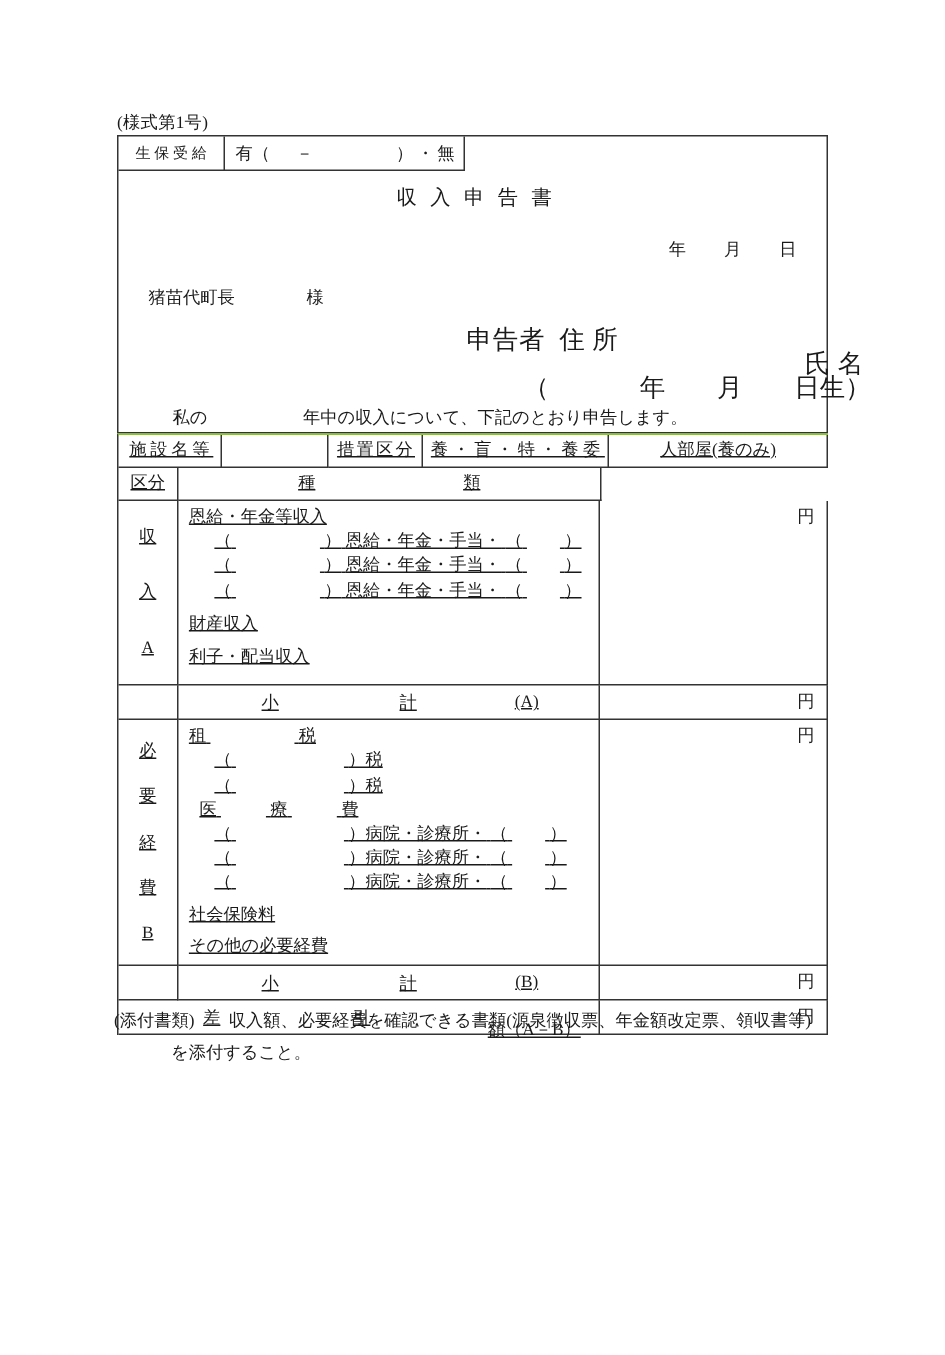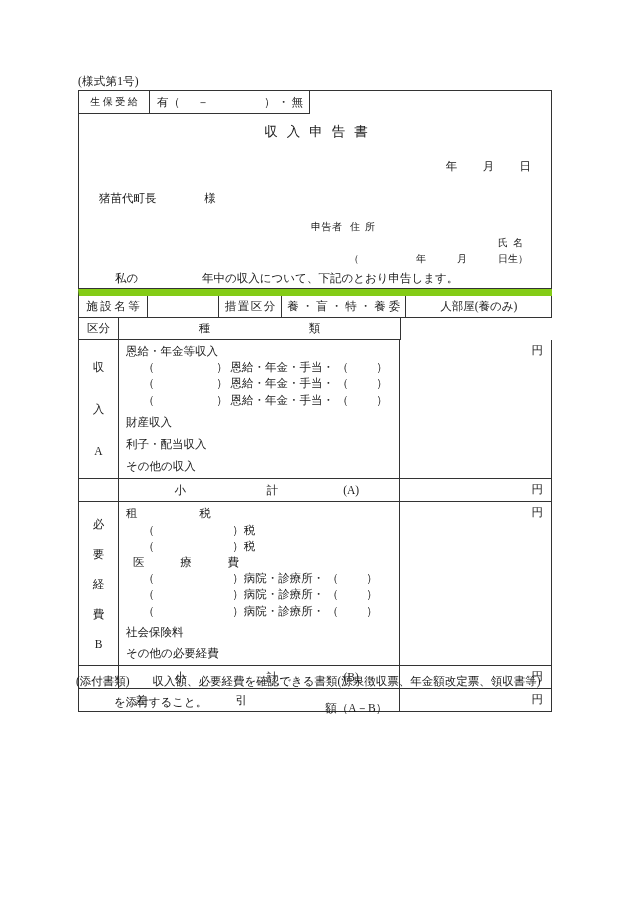--- a/index.html
+++ b/index.html
@@ -97,21 +97,21 @@
     top: 100px;
     font-size: 11.5px;
     white-space: nowrap;
   }
   .addressee .gap { display:inline-block; width: 42px; }
 
   .declarant {
     position: absolute;
     left: 232px;
     top: 128px;
-    font-size: 10px;
+    font-size: 17px;
     line-height: 16px;
     white-space: nowrap;
   }
   .declarant .lbl { letter-spacing: 0.5px; }
   .declarant .f2 { display:inline-block; letter-spacing: 5px; text-indent: 5px; }
   .declarant .row2 { padding-left: 38px; text-align: right; }
   .declarant .row3 { padding-left: 38px; }
   .declarant .bgap { display:inline-block; width: 52px; }
   .declarant .bgap2 { display:inline-block; width: 26px; }
 
@@ -125,23 +125,24 @@
   }
   .statement .blank { display:inline-block; width: 58px; }
 
   
   .grid {
     position: absolute;
     left: 78px;
     top: 289px;
     width: 474px;
     border-left: 1px solid #333;
-    border-top: 7px solid #84cc16;
-    box-sizing: border-box;
-    font-size: 11.5px;
+    border-top: 1px solid #84cc16;
+    box-sizing: border-box;
+    font-size: 11.5px;
+    text-decoration: underline;
   }
   .grid-row { display: flex; }
   .cell {
     border-right: 1px solid #333;
     border-bottom: 1px solid #333;
     box-sizing: border-box;
     display: flex;
     align-items: center;
     justify-content: center;
     min-height: 22px;
@@ -381,21 +382,20 @@
           <span>（</span>
           <span class="sm-paren"></span>
           <span>）</span>
         </div>
 
         <div style="height:6px;"></div>
         <div>財産収入</div>
         <div style="height:6px;"></div>
         <div>利子・配当収入</div>
         <div style="height:6px;"></div>
-        <div>その他の収入</div>
       </div>
       <div class="amtcol">
         <span class="yen">円</span>
       </div>
     </div>
 
     <div class="body-row">
       <div class="sub-spacer"></div>
       <div class="sub-item">
         <span class="s1">小</span>

